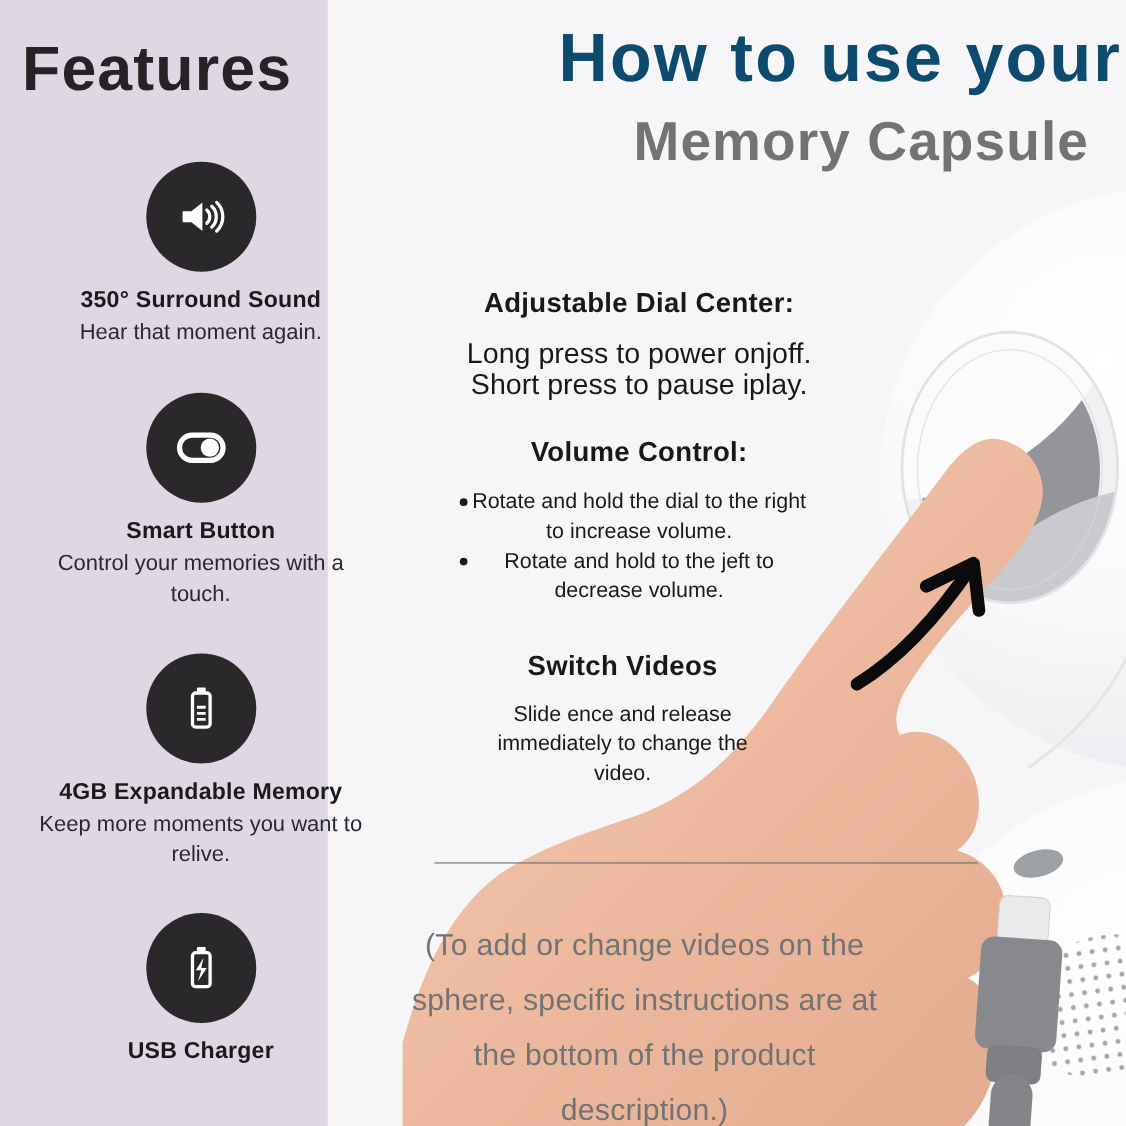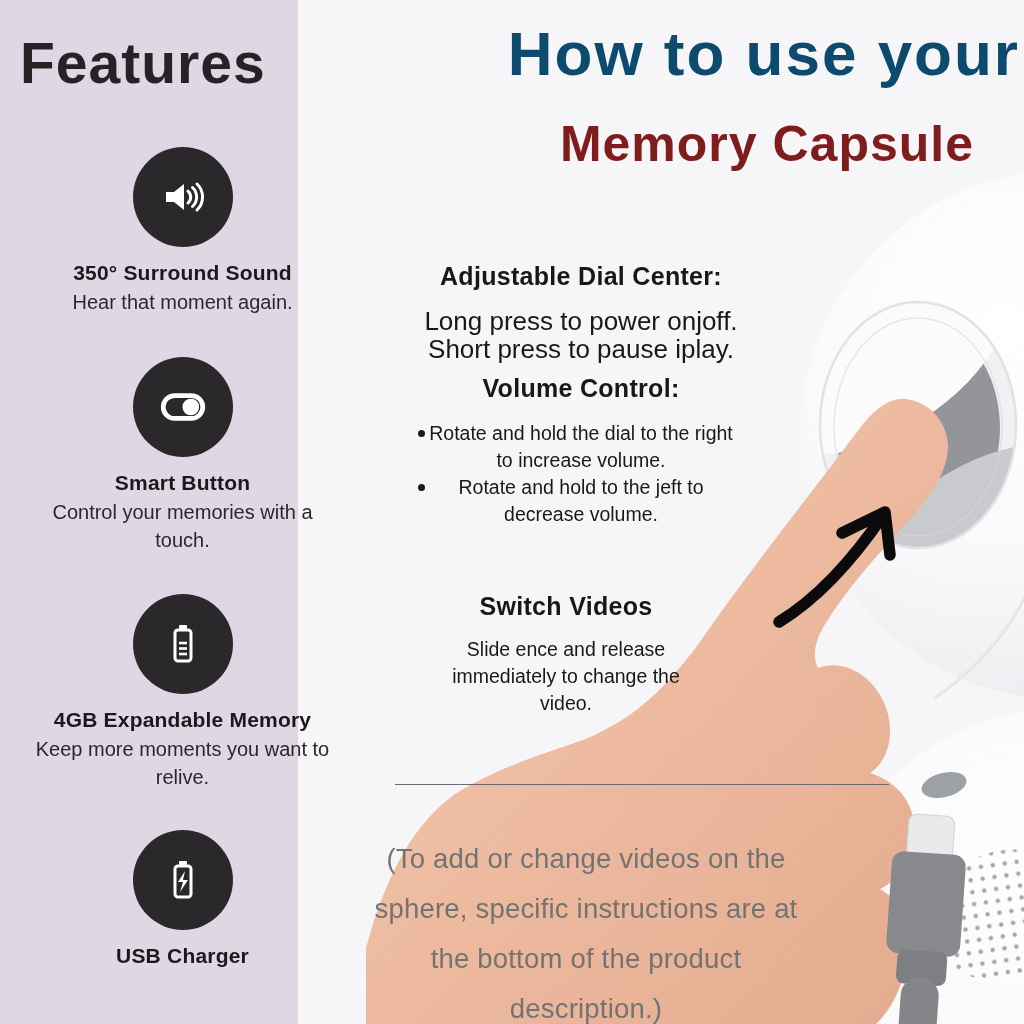--- a/index.html
+++ b/index.html
@@ -21,29 +21,29 @@
   }
   .f-title { margin-top:14px; font-size:21px; font-weight:700; color:#1B191C; letter-spacing:0.2px; }
   .f-desc { margin-top:3px; font-size:20px; color:#2A282E; line-height:28px; padding:0 26px; }
 
   
   .title1 {
     position:absolute; left:368px; top:18px; width:652px; margin:0;
     text-align:right; font-size:62px; font-weight:800; letter-spacing:2px; color:#0c4a6e;
   }
   .title2 {
-    position:absolute; right:34px; top:99px; margin:16px;
-    font-size:50px; font-weight:800; letter-spacing:1px; color:#7f1d1d;
+    position:absolute; right:34px; top:99px; margin:0;
+    font-size:50px; font-weight:800; letter-spacing:1px; color:#737373;
   }
   .sec { position:absolute; text-align:center; }
   .sec-heading { margin:0; font-size:25px; font-weight:700; color:#191719; letter-spacing:0.3px; }
   .sec-dial { left:376px; top:262px; width:410px; }
   .sec-dial .bodyline { margin-top:0; font-size:26px; line-height:27.5px; color:#1A181B; }
   .sec-dial .first { margin-top:17px; }
-  .sec-volume { left:376px; top:374px; width:410px; }
+  .sec-volume { left:376px; top:397px; width:410px; }
   .bullets { margin-top:17px; }
   .bullet-row { position:relative; width:310px; margin:0 auto; font-size:19.5px; line-height:27px; color:#1A181B; }
   .bullet-dot { position:absolute; left:-8px; top:10px; width:7px; height:7px; border-radius:50%; background:#1A181B; }
   .sec-switch { left:396px; top:592px; width:340px; }
   .sec-switch .body { margin:15px auto 0 auto; width:254px; font-size:19.5px; line-height:27px; color:#1A181B; }
   .divider { position:absolute; left:395px; top:784px; width:494px; height:0; border-top:1.6px solid #6E696E; }
   .note {
     position:absolute; left:363px; top:806px; width:446px; text-align:center;
     font-size:27.5px; line-height:50px; color:#737373; letter-spacing:0.2px;
   }

